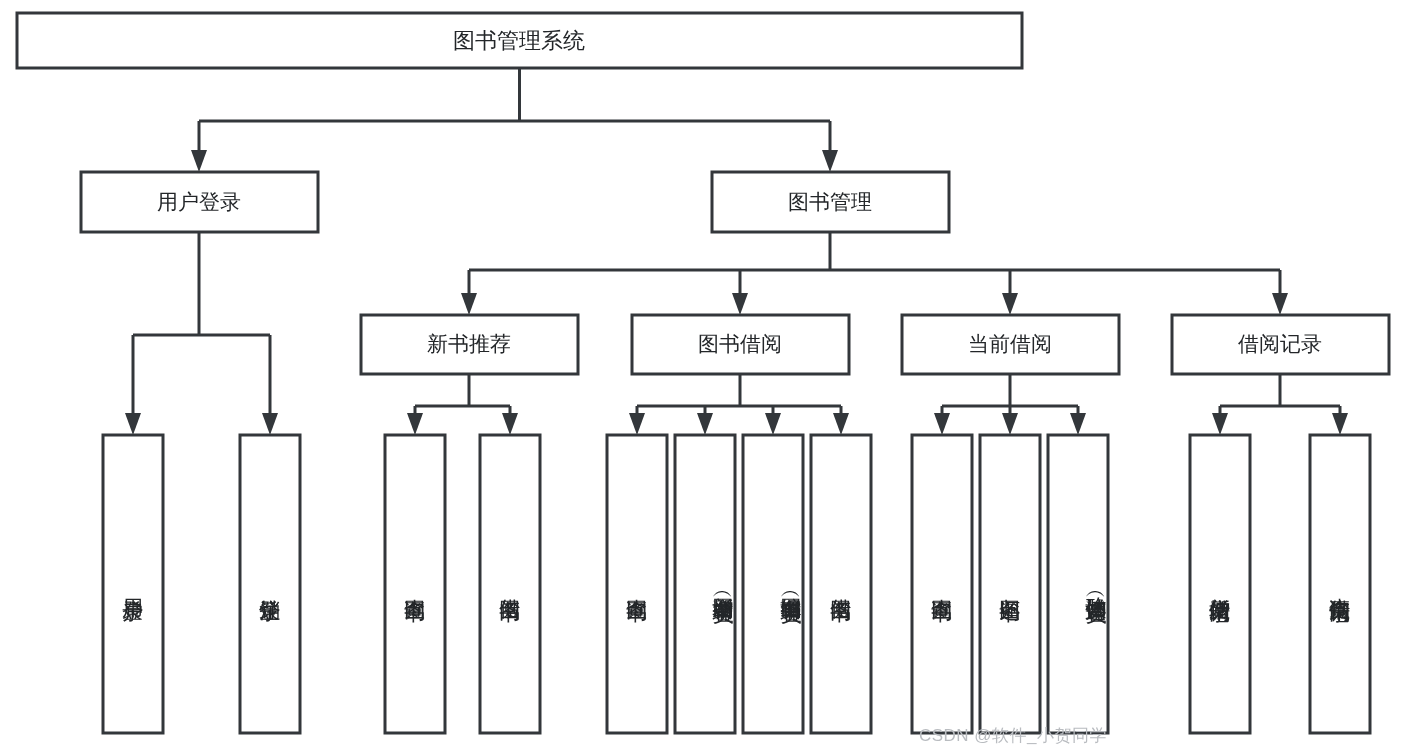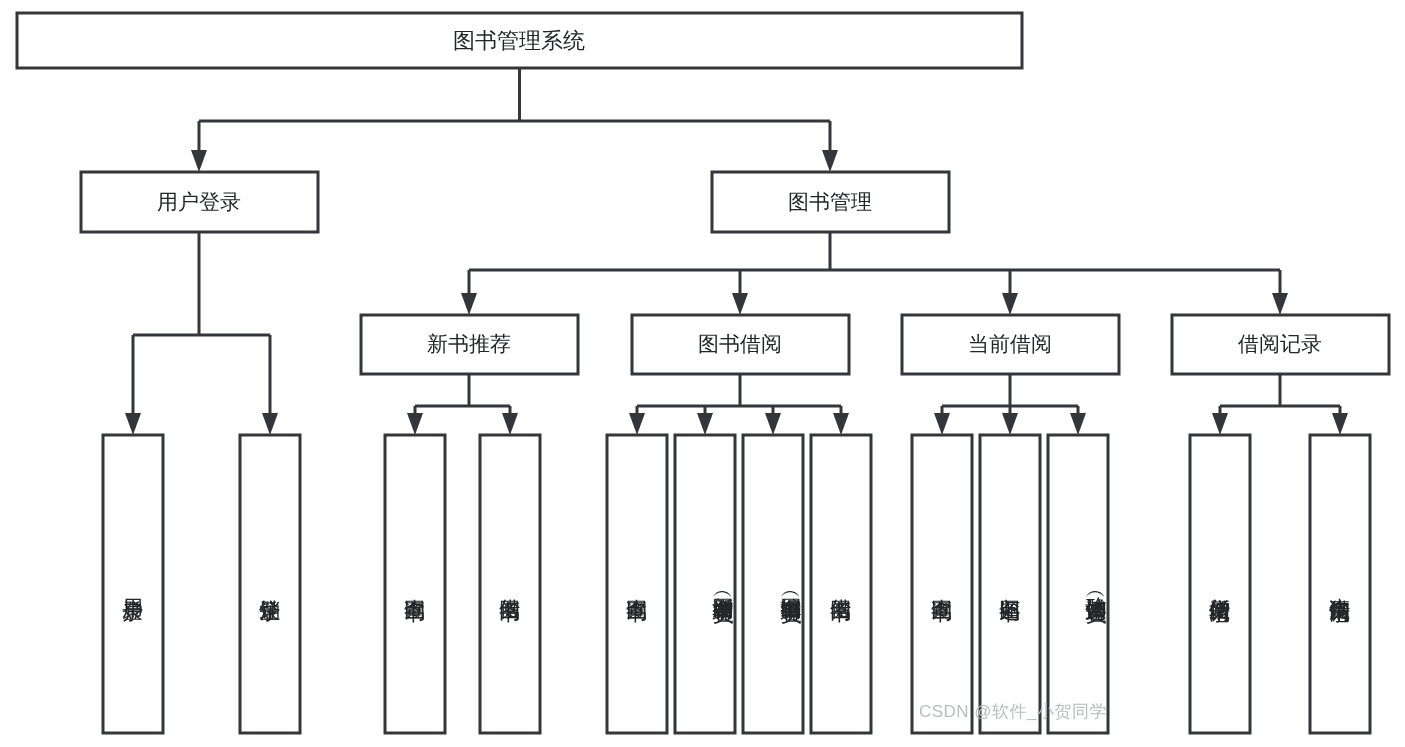--- a/index.html
+++ b/index.html
@@ -64,21 +64,21 @@
     font-size: 21px;
     line-height: 1.12;
     color: #232629;
     letter-spacing: 1px;
     pointer-events: none;
     overflow: hidden;
   }
   .watermark {
     position: absolute;
     right: 8px;
-    bottom: 24px;
+    bottom: 0;
     font-family: "Liberation Sans", "DejaVu Sans", sans-serif;
     font-size: 17px;
     color: #b9bcc0;
     letter-spacing: 0.5px;
     white-space: nowrap;
   }
 </style>
 </head>
 <body>
 

